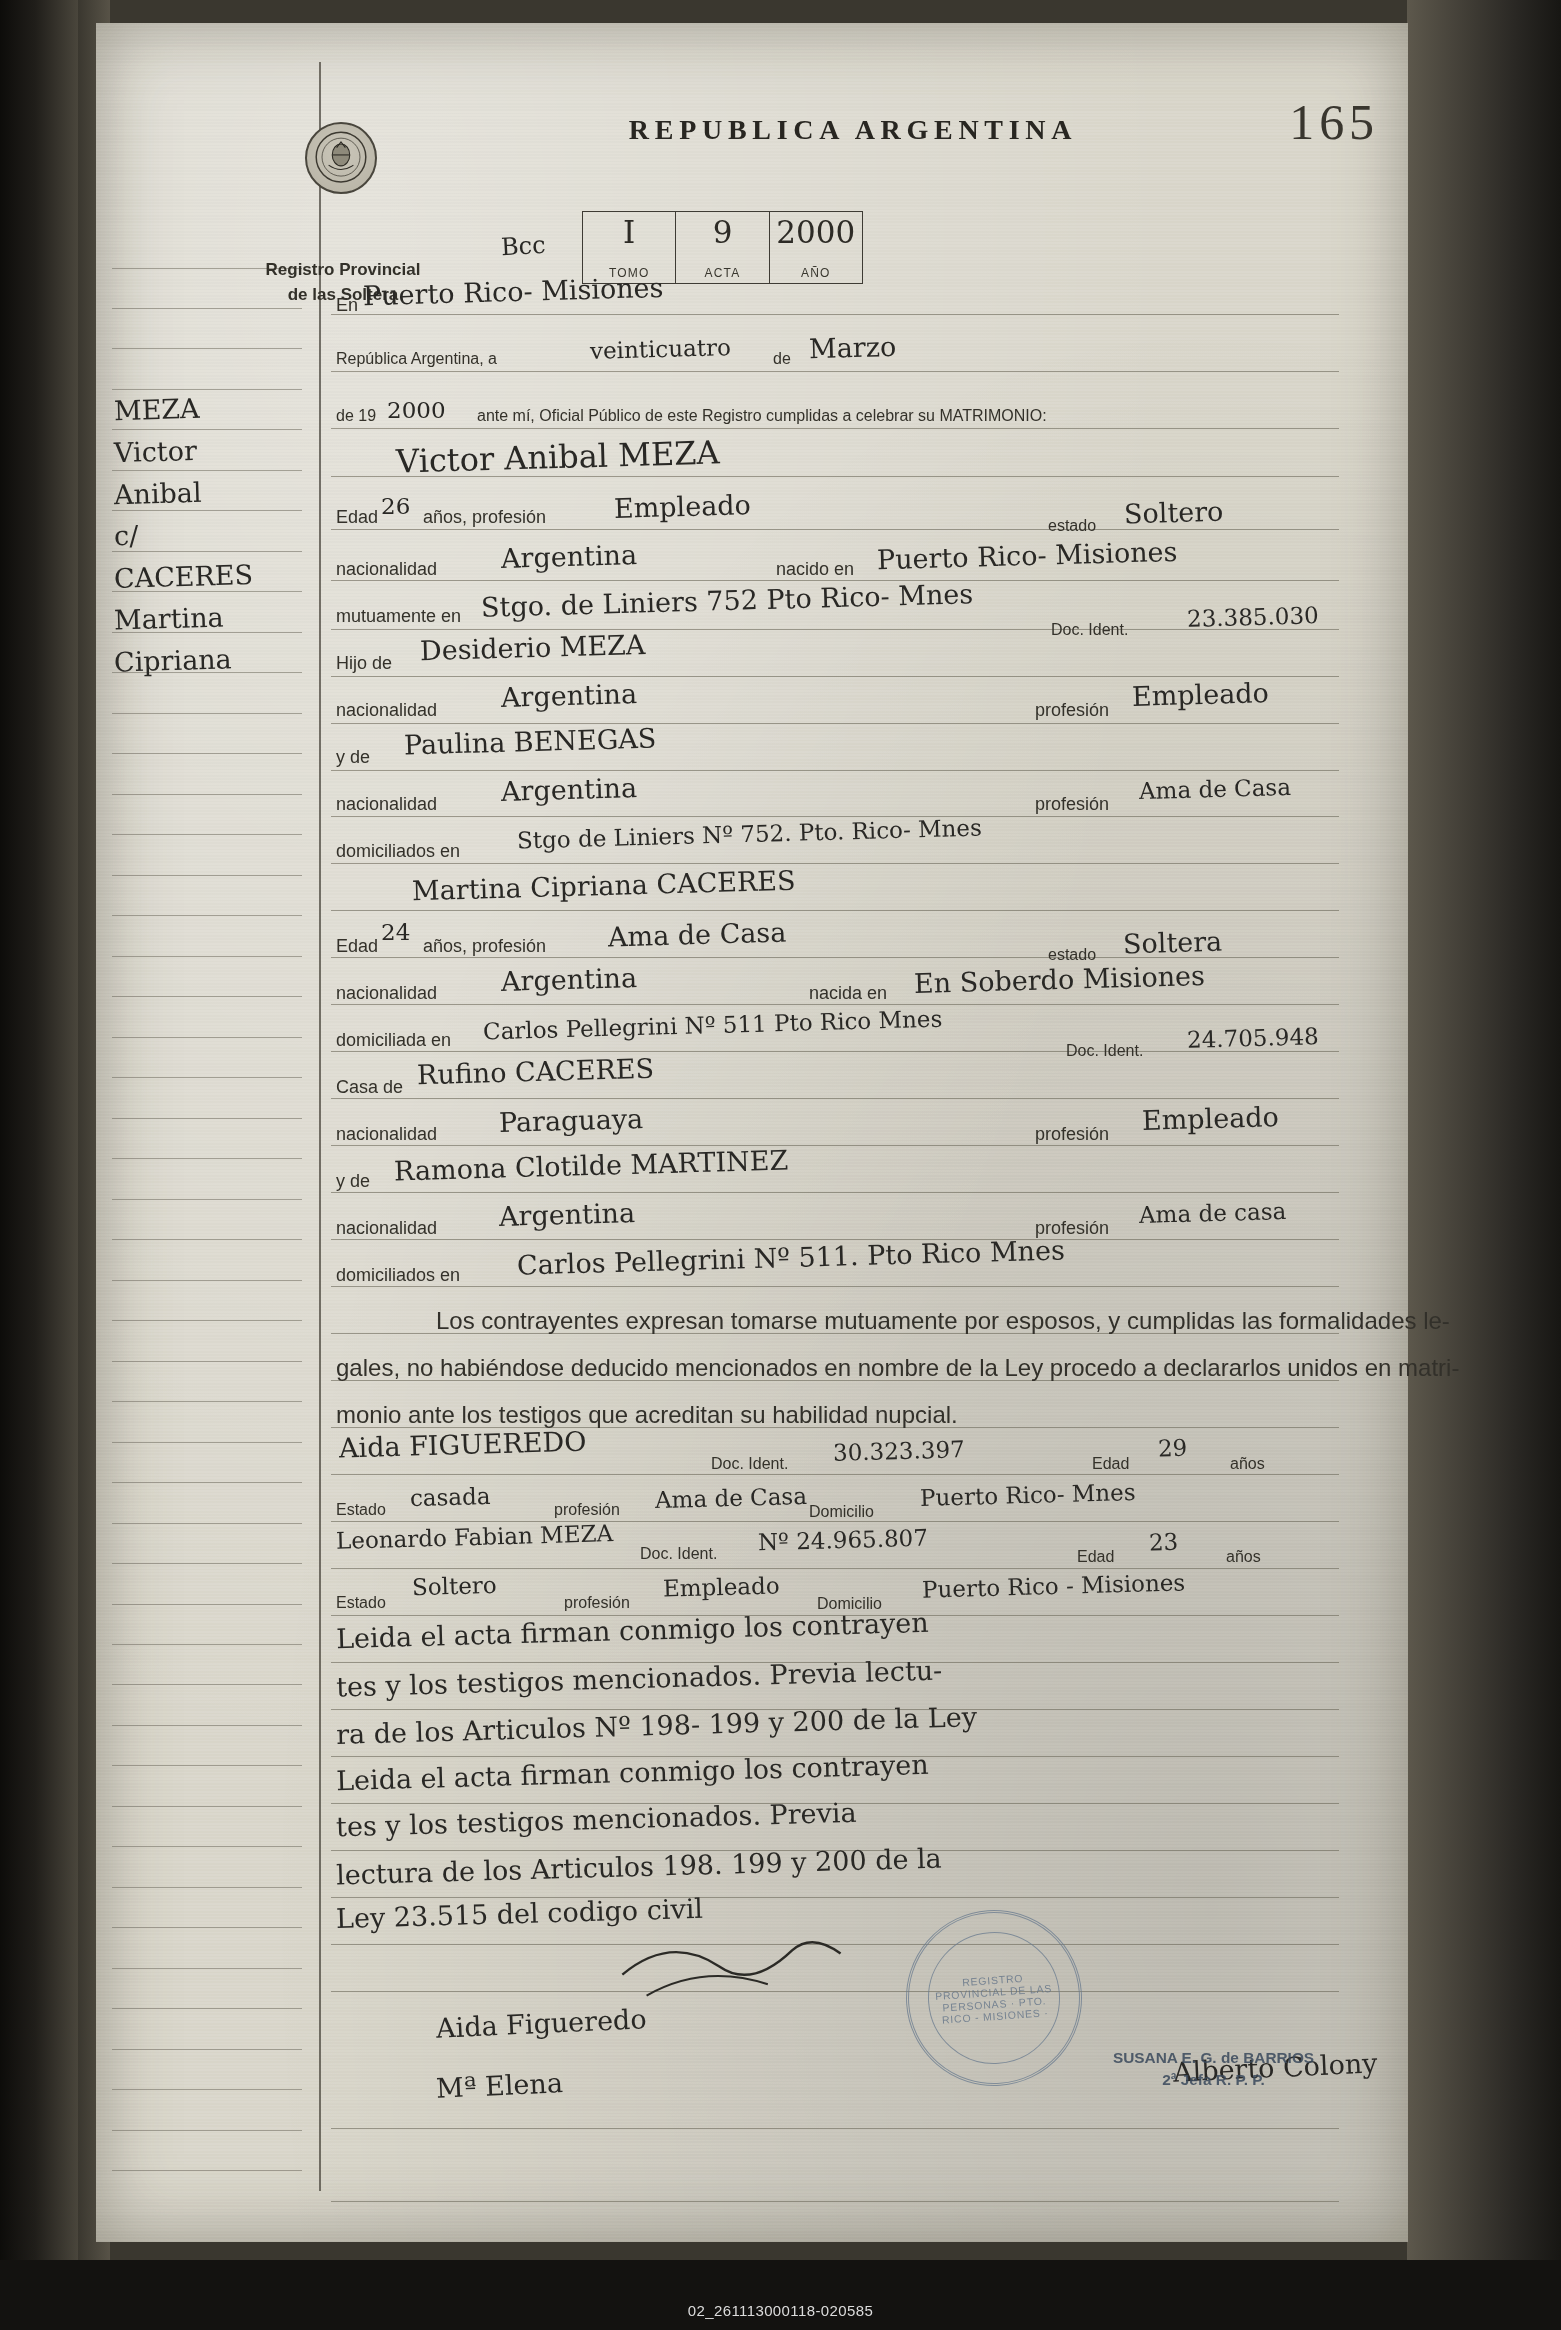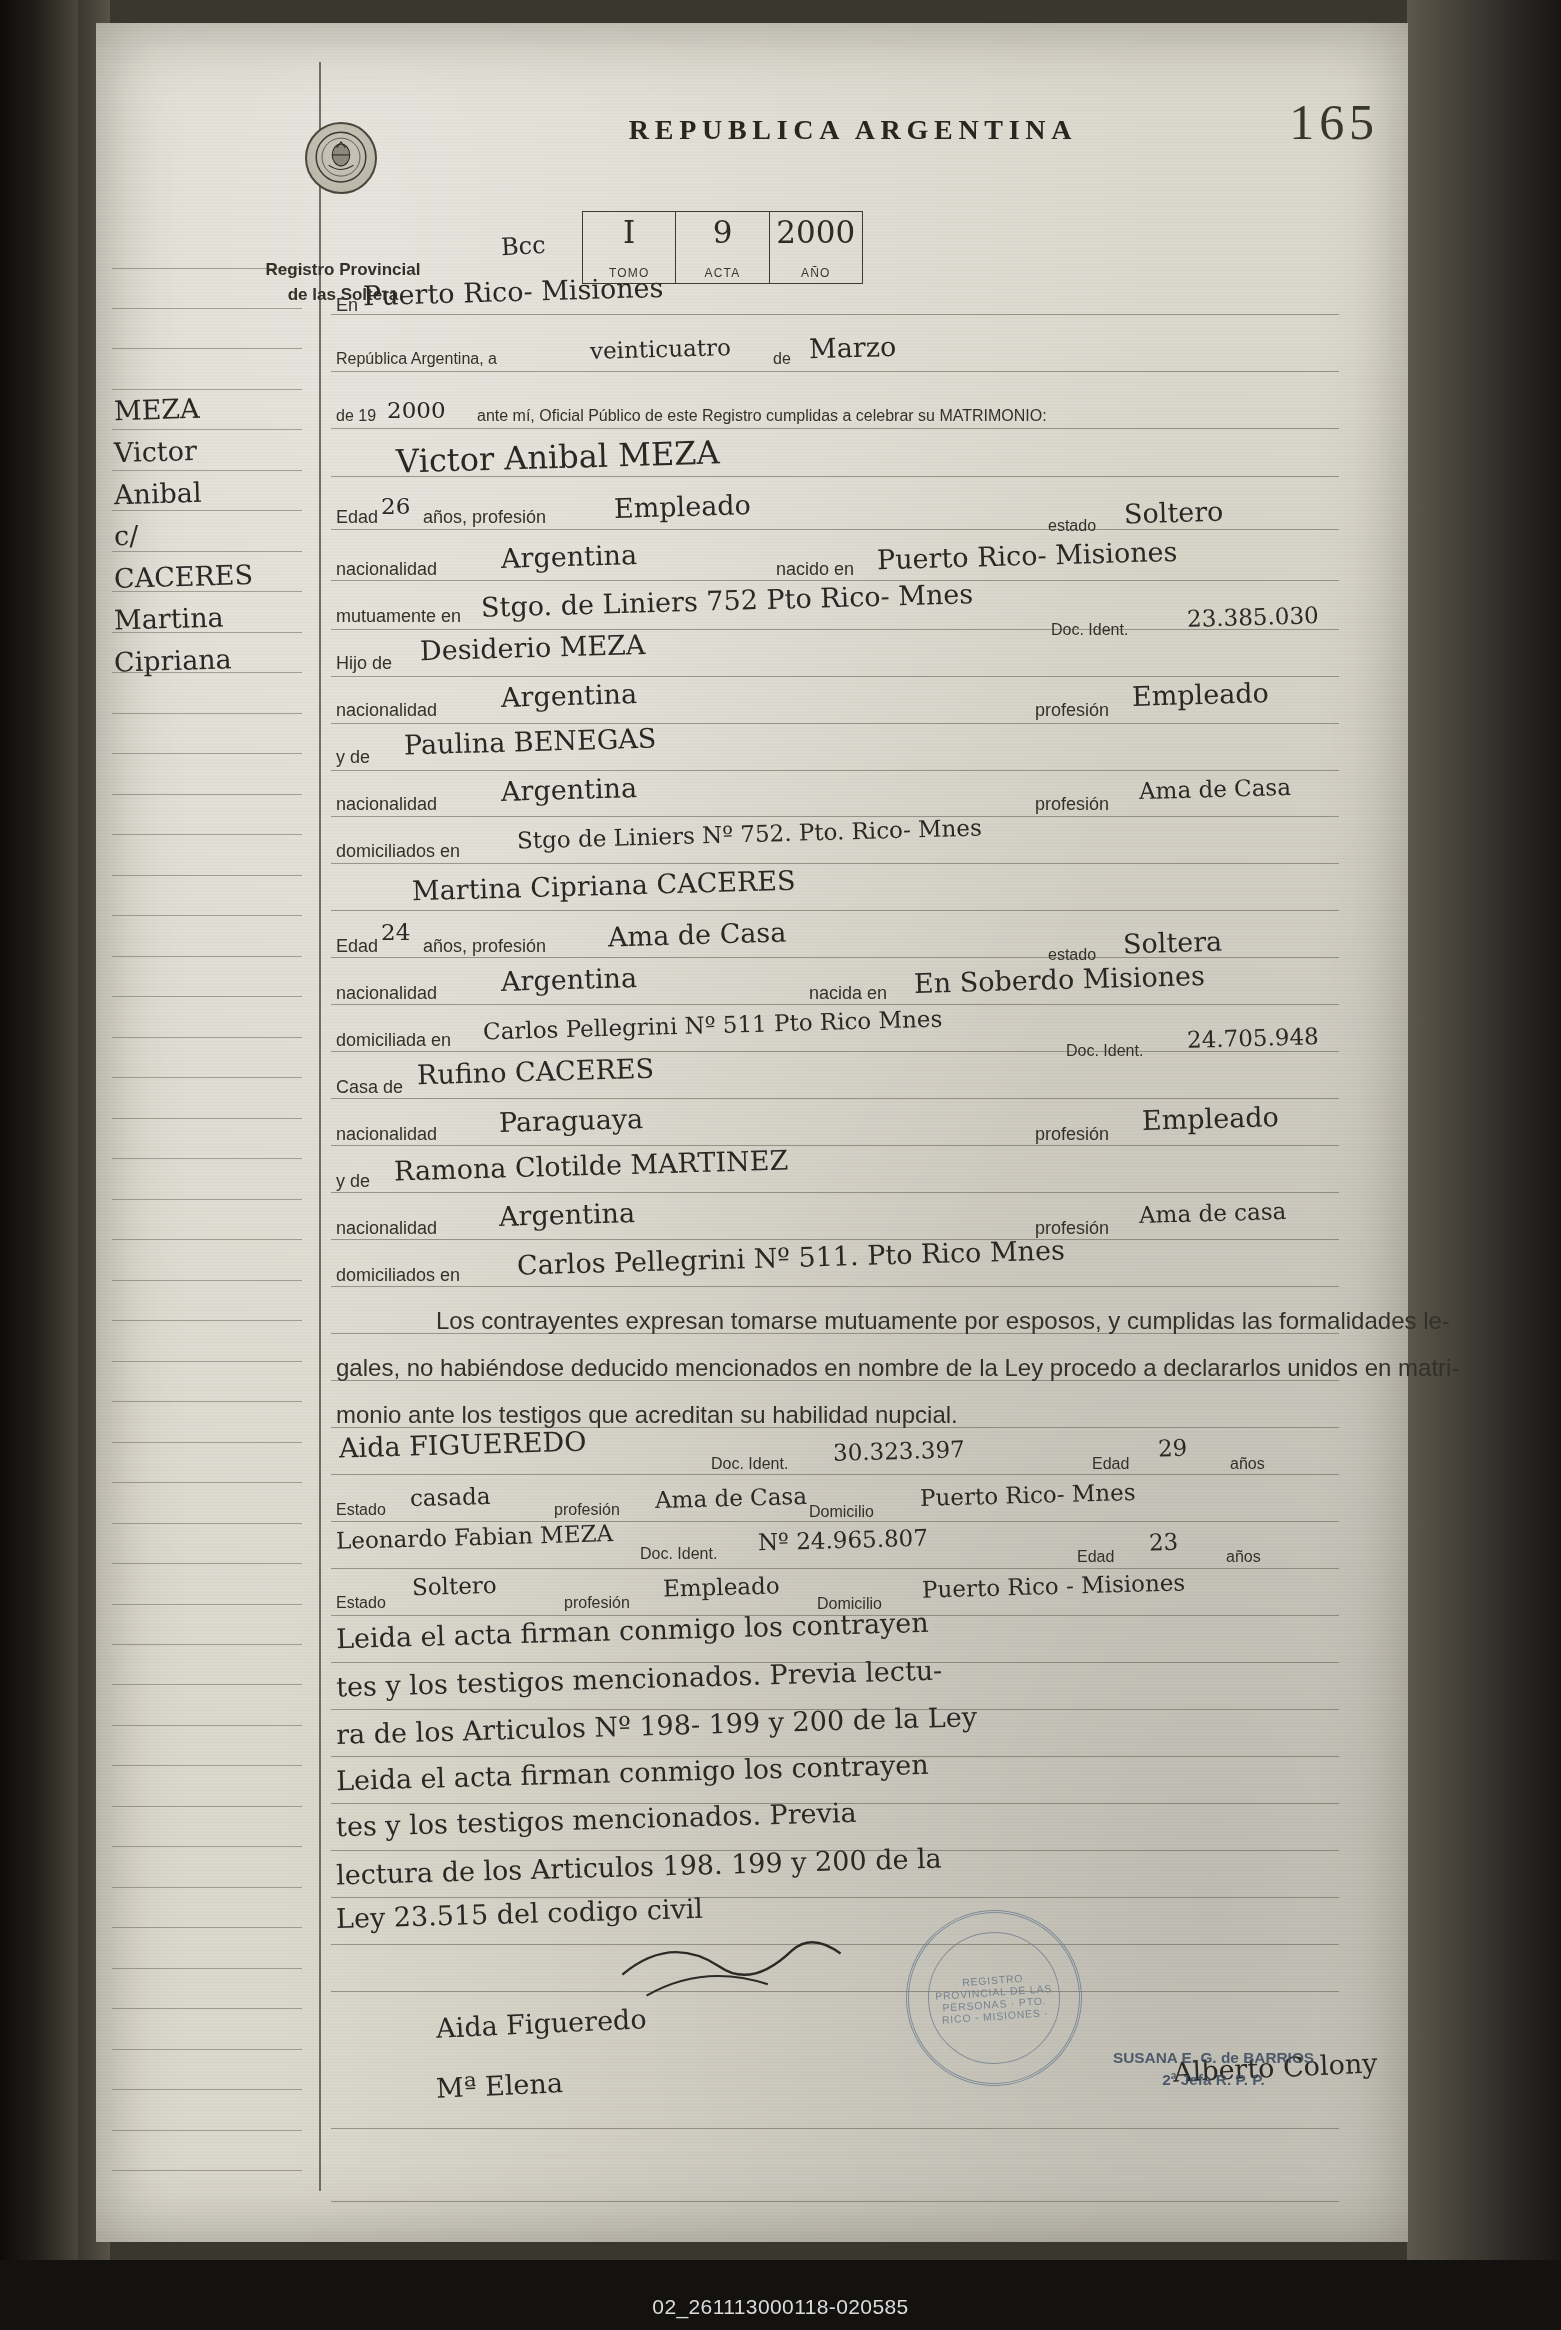--- a/index.html
+++ b/index.html
@@ -23,21 +23,21 @@
   .right-edge{
     position:absolute;right:0;top:0;width:154px;height:2330px;
     background:linear-gradient(90deg,#5d584c 0%,#2a2824 70%,#171613 100%);
   }
   .bottom-strip{
     position:absolute;left:0;bottom:0;width:1561px;height:70px;
     background:#131210;
   }
   .filename{
     position:absolute;left:0;bottom:11.3px;width:1561px;text-align:center;
-    color:#dcdcdc;font-size:21px;letter-spacing:0.4px;
+    color:#dcdcdc;font-size:15px;letter-spacing:0.4px;
   }
   
   .sheet{
     position:absolute;left:96px;top:23px;width:1312px;height:2219px;
     background:#d9d6cb;
     background-image:
       radial-gradient(ellipse at 20% 10%, rgba(255,255,255,.30), rgba(255,255,255,0) 55%),
       radial-gradient(ellipse at 85% 85%, rgba(0,0,0,.13), rgba(0,0,0,0) 60%);
     box-shadow:inset 0 0 73px rgba(90,85,70,.5);
     filter:contrast(1.02);

